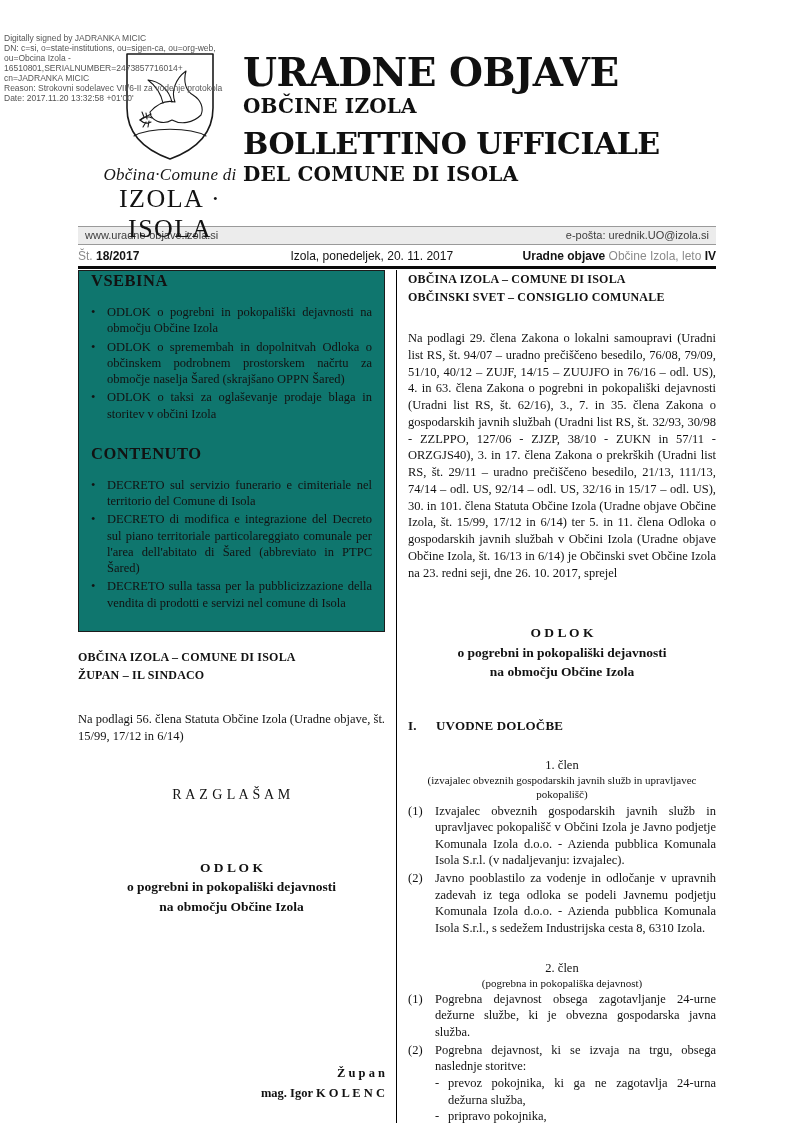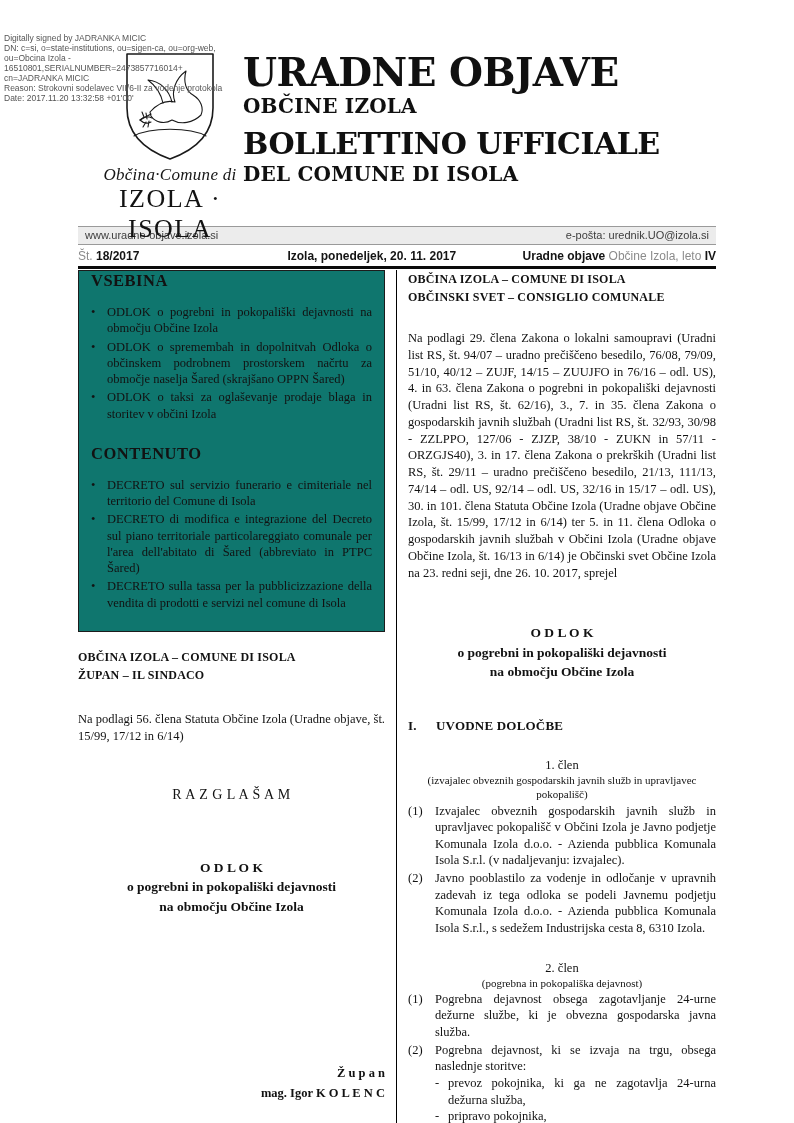--- a/index.html
+++ b/index.html
@@ -28,21 +28,21 @@
   
   .infobar { position:absolute; left:78px; width:638px; top:226px; }
   .strip { display:flex; justify-content:space-between; background:#ececec;
            border-top:1px solid #9a9a9a; border-bottom:1px solid #9a9a9a;
            padding:2px 7px 3px; font-family:"Liberation Sans", sans-serif;
            font-size:11px; color:#3d3d3d; }
   .issue-row { display:flex; align-items:baseline; padding:4px 0 3px;
                border-bottom:3px solid #0a0a0a;
                font-family:"Liberation Sans", sans-serif; font-size:12px; color:#141414; }
   .issue-left  { flex:1; }
-  .issue-center{ flex:1.5; text-align:center; font-weight:bold; }
+  .issue-center{ flex:1.5; text-align:center; font-weight:normal; }
   .issue-right { flex:1.3; text-align:right; }
   .bold { font-weight:bold; }
   .muted { color:#8b8b8b; font-weight:normal; }
 
   
   .content { position:absolute; left:78px; top:270px; width:638px; display:flex; align-items:stretch; }
   .col-left  { width:307px; flex-shrink:0; }
   .col-right { flex:1; margin-left:11px; border-left:1.5px solid #000; padding-left:11px; }
 
   

